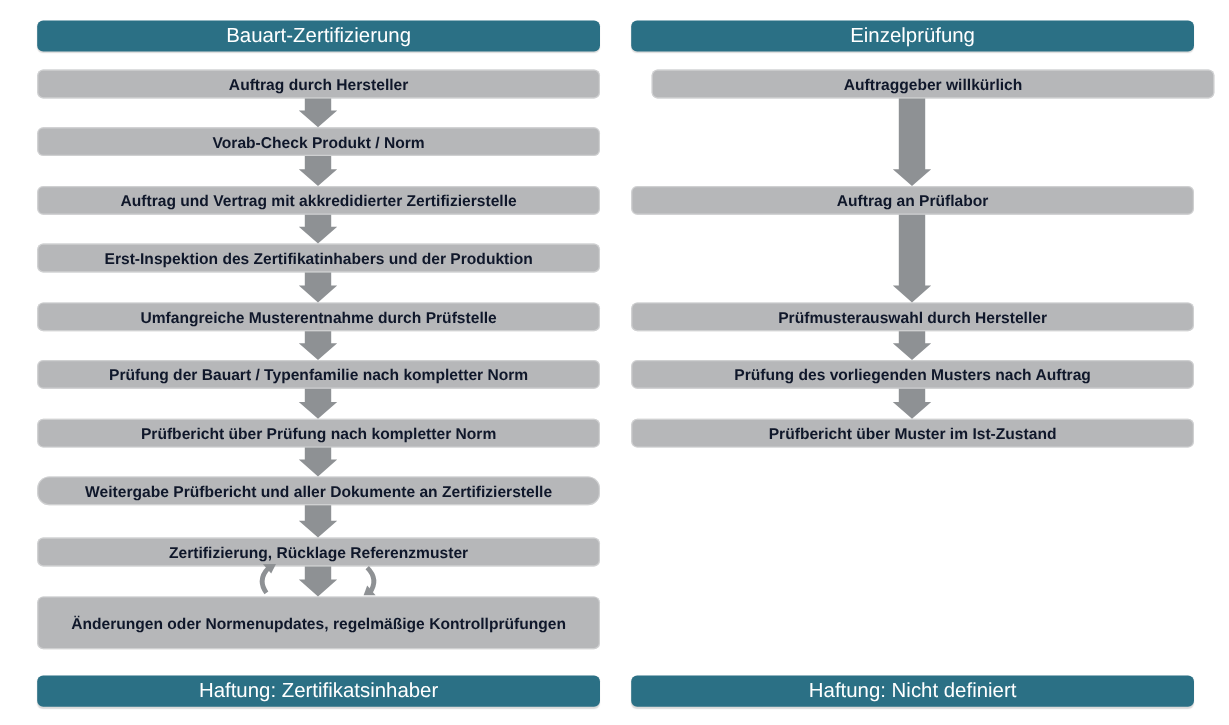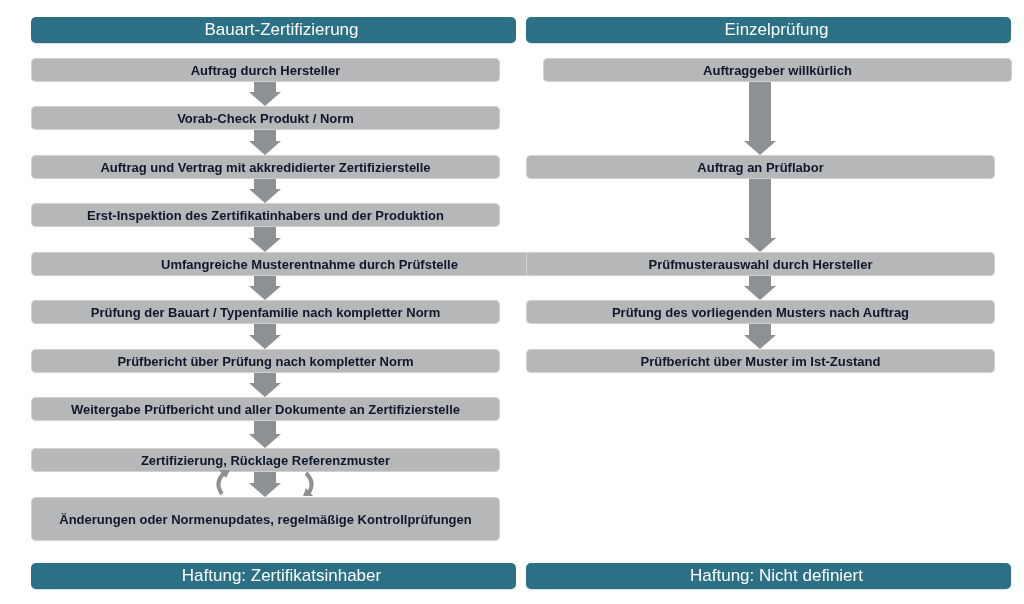--- a/index.html
+++ b/index.html
@@ -3,21 +3,20 @@
 <meta charset="utf-8">
 <style>
   html, body { margin: 0; padding: 0; background: #ffffff; }
   body { width: 1024px; height: 604px; position: relative; overflow: hidden;
          font-family: "Liberation Sans", sans-serif; }
   .header {
     position: absolute; height: 26px; border-radius: 5px;
     background: #2b7085; color: #ffffff; font-size: 17px;
     display: flex; align-items: center; justify-content: center;
     box-shadow: 0 1px 1px rgba(0,0,0,0.15);
-    padding-left: 16px;
   }
   .step {
     position: absolute; height: 24px; border-radius: 5px;
     background: #b6b7b9; color: #0f172a; font-weight: bold; font-size: 13px;
     display: flex; align-items: center; justify-content: center; text-align: center;
     box-shadow: inset 0 0 0 1px rgba(255,255,255,0.35);
     line-height: 17px;
   }
   .step.tall { height: 44px; }
   .col-left { left: 31px; width: 469px; }
@@ -25,24 +24,24 @@
 </style>
 </head>
 <body>
 
 <div class="header col-left" style="top:17px;">Bauart-Zertifizierung</div>
 
 <div class="step col-left" style="top:58px;">Auftrag durch Hersteller</div>
 <div class="step col-left" style="top:106px;">Vorab-Check Produkt / Norm</div>
 <div class="step col-left" style="top:155px;">Auftrag und Vertrag mit akkredidierter Zertifizierstelle</div>
 <div class="step col-left" style="top:203px;">Erst-Inspektion des Zertifikatinhabers und der Produktion</div>
-<div class="step col-left" style="top:252px;padding-left:44px;">Umfangreiche Musterentnahme durch Prüfstelle</div>
+<div class="step col-left" style="top:252px;">Umfangreiche Musterentnahme durch Prüfstelle</div>
 <div class="step col-left" style="top:300px;">Prüfung der Bauart / Typenfamilie nach kompletter Norm</div>
 <div class="step col-left" style="top:349px;">Prüfbericht über Prüfung nach kompletter Norm</div>
-<div class="step col-left" style="top:397px;">Weitergabe Prüfbericht und aller Dokumente an Zertifizierstelle</div>
+<div class="step col-left" style="top:397px;border-radius:10px;">Weitergabe Prüfbericht und aller Dokumente an Zertifizierstelle</div>
 <div class="step col-left" style="top:448px;">Zertifizierung, Rücklage Referenzmuster</div>
 <div class="step col-left tall" style="top:497px; flex-direction:column;">
   <span>Änderungen oder Normenupdates, regelmäßige Kontrollprüfungen</span>
 </div>
 
 <div class="header col-left" style="top:563px;">Haftung: Zertifikatsinhaber</div>
 
 <div class="header col-right" style="top:17px;">Einzelprüfung</div>
 
 <div class="step col-right" style="top:58px;margin-left:17px;">Auftraggeber willkürlich</div>

